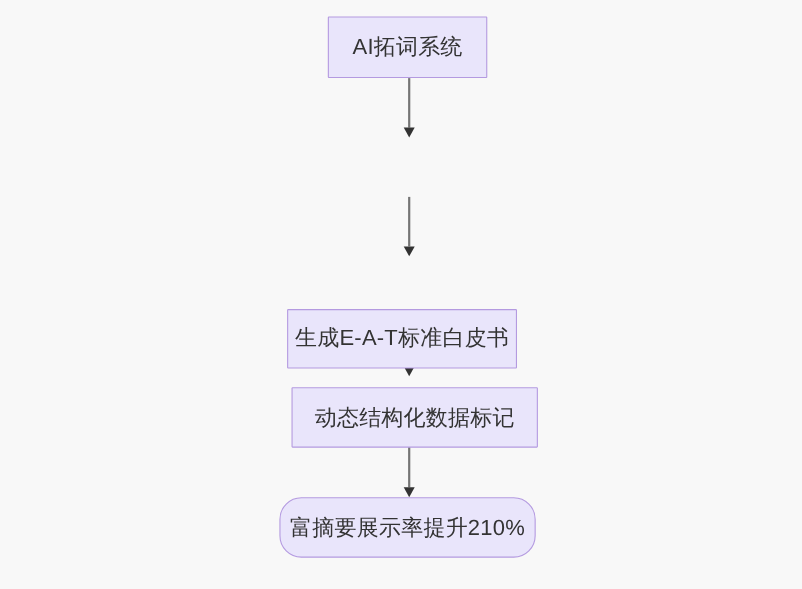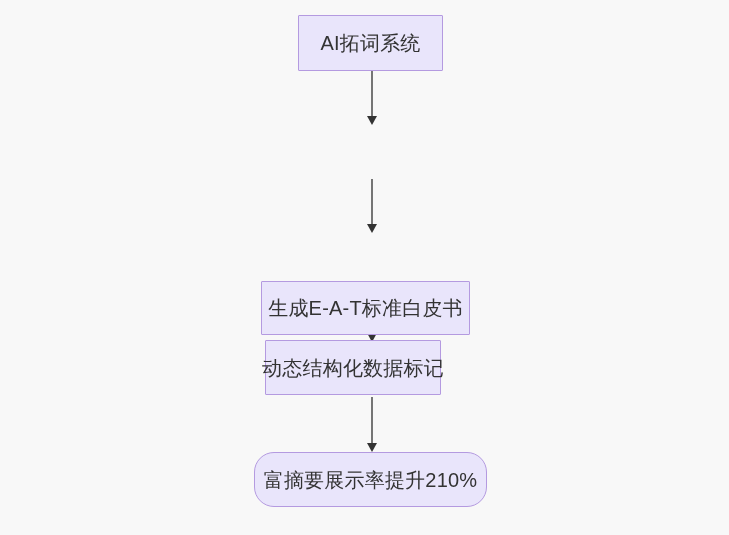--- a/index.html
+++ b/index.html
@@ -83,21 +83,21 @@
 
   <div class="node" style="left:298px; top:15px; width:145px; height:56px;">
     <span class="node-label">AI拓词系统</span>
   </div>
 
 
   <div class="node" style="left:261px; top:233px; width:209px; height:54px;margin-top:48px;">
     <span class="node-label">生成E-A-T标准白皮书</span>
   </div>
 
-  <div class="node" style="left:265px; top:340px; width:176px; height:55px;">
+  <div class="node" style="left:265px; top:352px; width:224px; height:55px;">
     <span class="node-label">动态结构化数据标记</span>
   </div>
 
   <div class="node" style="left:254px; top:452px; width:233px; height:55px;border-radius:20px;">
     <span class="node-label">富摘要展示率提升210%</span>
   </div>
 
 </div>
 
 </body></html>

